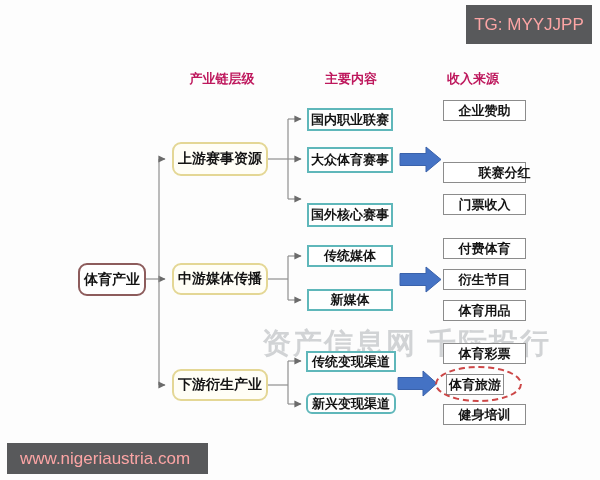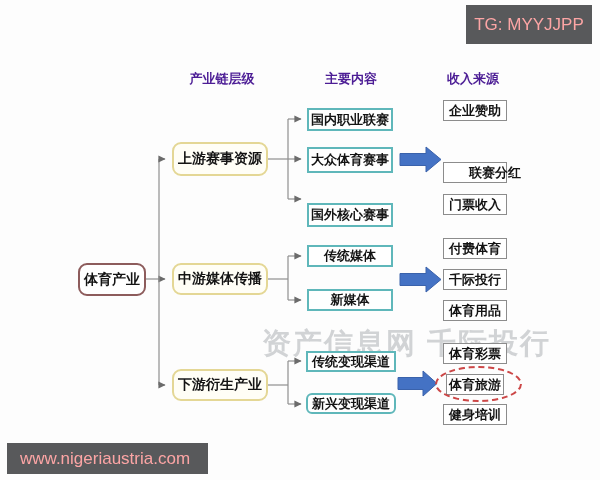--- a/index.html
+++ b/index.html
@@ -19,21 +19,21 @@
     color: #aeb2b6; opacity: 0.55;
     white-space: nowrap;
     z-index: 1;
     user-select: none;
   }
   svg.wires { position: absolute; left: 0; top: 0; z-index: 1; }
   .col-header {
     position: absolute;
     width: 90px; text-align: center;
     font-size: 13px; font-weight: bold;
-    color: #4c1d95;
+    color: #be185d;
     z-index: 2;
   }
   .hdr-1 { left: 177px; top: 70px; }
   .hdr-2 { left: 306px; top: 70px; }
   .hdr-3 { left: 428px; top: 70px; }
   .node {
     position: absolute;
     display: flex; align-items: center; justify-content: center;
     background: #ffffff;
     color: #141414;
@@ -61,21 +61,21 @@
     font-size: 13px;
   }
   .cn-0 { top: 108px; height: 23px; }
   .cn-1 { top: 147px; height: 26px; }
   .cn-2 { top: 187px; height: 24px; margin-top: 16px; }
   .cn-3 { top: 245px; height: 22px; }
   .cn-4 { top: 289px; height: 22px; }
   .cn-5 { top: 351px; height: 21px; left: 306px; width: 90px; }
   .cn-6 { top: 393px; height: 21px; left: 306px; width: 90px; border-radius: 6px; }
   .revenue-node {
-    left: 443px; width: 64px; height: 21px;
+    left: 443px; width: 83px; height: 21px;
     border: 1.5px solid #8c8c8c;
     font-size: 13px;
   }
   .rv-0 { top: 100px; }
   .rv-1 { top: 131px; }
   .rv-2 { top: 162px; padding-left: 40px; }
   .rv-3 { top: 194px; }
   .rv-4 { top: 238px; }
   .rv-5 { top: 269px; }
   .rv-6 { top: 300px; }
@@ -167,21 +167,21 @@
   <div class="node content-node cn-2">国外核心赛事</div>
   <div class="node content-node cn-3">传统媒体</div>
   <div class="node content-node cn-4">新媒体</div>
   <div class="node content-node cn-5">传统变现渠道</div>
   <div class="node content-node cn-6">新兴变现渠道</div>
 
   <div class="node revenue-node rv-0">企业赞助</div>
   <div class="node revenue-node rv-2">联赛分红</div>
   <div class="node revenue-node rv-4">付费体育</div>
   <div class="node revenue-node rv-3">门票收入</div>
-  <div class="node revenue-node rv-5">千际投行</div>
+  <div class="node revenue-node rv-5">衍生节目</div>
   <div class="node revenue-node rv-6">体育用品</div>
   <div class="node revenue-node rv-7">体育彩票</div>
   <div class="node revenue-node rv-8">体育旅游</div>
   <div class="node revenue-node rv-9">健身培训</div>
 
   <div class="highlight-ellipse"></div>
 
   <div class="badge badge-top">TG: MYYJJPP</div>
   <div class="badge badge-bottom">www.nigeriaustria.com</div>
 

